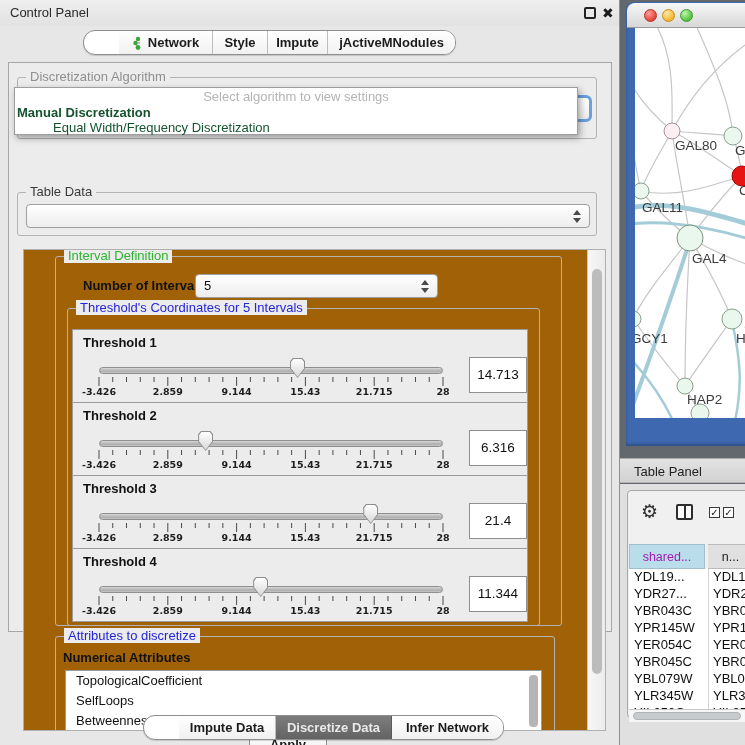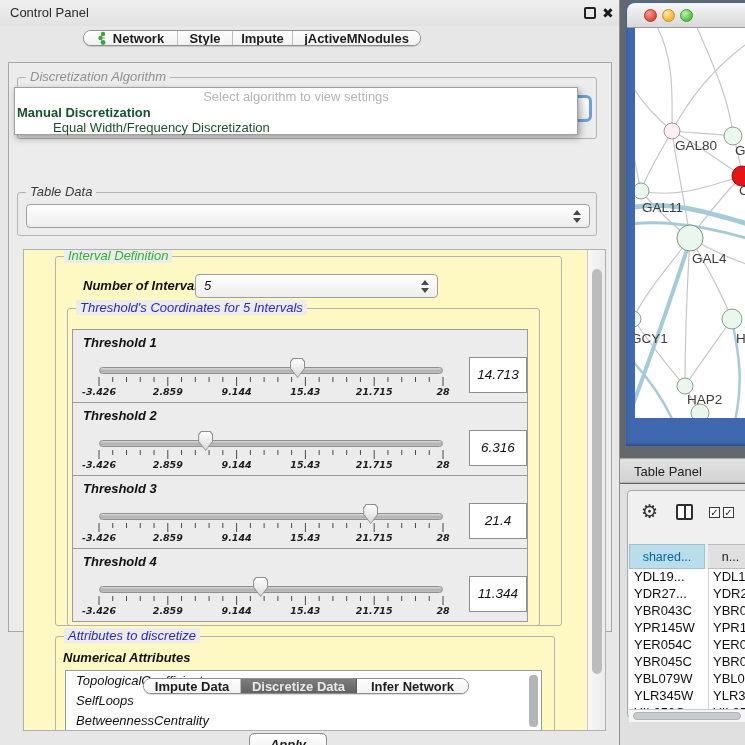--- a/index.html
+++ b/index.html
@@ -7,44 +7,44 @@
   body { font-family:"Liberation Sans","DejaVu Sans",sans-serif; background:#63686e; position:relative; font-size:13px; color:#222; }
 
   
   .left-panel { position:absolute; left:0; top:0; width:620px; height:745px; background:#e7e7e7; border-right:1px solid #8f8f8f; }
   .titlebar { position:absolute; left:0; top:0; width:100%; height:26px; background:linear-gradient(#efefef,#e2e2e2); }
   .titlebar .t { position:absolute; left:10px; top:5px; font-size:13px; color:#2a2a2a; }
   .win-btn { position:absolute; top:7px; width:12px; height:12px; cursor:default; }
   .float-btn { left:584px; border:2px solid #222; border-radius:2px; }
   .close-btn { left:602px; font-size:14px; font-weight:bold; color:#1a1a1a; line-height:12px; }
 
-  .tabstrip { position:absolute; display:flex; height:16px; border:1px solid #8e8e8e; border-radius:12px; background:#fff; overflow:hidden; box-shadow:0 1px 1px rgba(0,0,0,.15); }
+  .tabstrip { position:absolute; display:flex; height:25px; border:1px solid #8e8e8e; border-radius:12px; background:#fff; overflow:hidden; box-shadow:0 1px 1px rgba(0,0,0,.15);padding-left:35px; }
   .tab-seg { display:flex; align-items:center; justify-content:center; gap:5px; font-size:13px; font-weight:600; color:#1c1c1c; background:linear-gradient(#ffffff,#f1f1f1); border-right:1px solid #bdbdbd; cursor:pointer; }
   .tab-seg:last-child { border-right:none; }
   .tab-seg.sel { background:linear-gradient(#7d7d7d,#636363); color:#e9e9e9; border-right:1px solid #5a5a5a; }
 
-  .outer-panel { position:absolute; left:8px; top:62px; width:604px; height:570px; background:#ececec; border:1px solid #a6a6a6; border-radius:0;font-style:italic; }
+  .outer-panel { position:absolute; left:8px; top:62px; width:604px; height:570px; background:#ececec; border:1px solid #a6a6a6; border-radius:0; }
 
   .group { position:absolute; border:1px solid #b3b3b3; border-radius:3px; }
   .group-label { position:absolute; top:-9px; left:8px; background:#ececec; padding:0 4px; font-size:13px; white-space:nowrap; }
 
   .combo { position:absolute; height:24px; background:linear-gradient(#ffffff,#ededed); border:1px solid #9f9f9f; border-radius:4px; font-size:13px; color:#111; line-height:22px; padding-left:8px; cursor:pointer; }
   .combo .arrows { position:absolute; right:8px; top:4px; width:9px; height:15px; }
   .combo .arrows i { position:absolute; left:1px; width:0; height:0; border-left:4px solid transparent; border-right:4px solid transparent; }
   .combo .arrows i.up { top:1px; border-bottom:5px solid #4a4a4a; }
   .combo .arrows i.dn { bottom:1px; border-top:5px solid #4a4a4a; }
 
   
   .popup { position:absolute; left:14px; top:87px; width:564px; height:48px; background:#fff; border:1px solid #9e9e9e; box-shadow:2px 3px 7px rgba(0,0,0,.35); z-index:30; }
   .popup .hint { position:absolute; top:1px; left:0; width:100%; text-align:center; color:#b4b4b4; font-size:13px; }
   .popup .opt { position:absolute; left:2px; font-size:13px; color:#14532d; cursor:pointer; white-space:nowrap; }
   .combo-peek { position:absolute; left:566px; top:95px; width:26px; height:27px; border:3px solid #6ba0dd; border-radius:6px; background:linear-gradient(#fff,#eee); z-index:20; }
 
   
-  .viewport { position:absolute; left:14px; top:186px; width:583px; height:482px; border:1px solid #b0b0b0; background:#fef9c3; overflow:hidden; }
+  .viewport { position:absolute; left:14px; top:186px; width:583px; height:482px; border:1px solid #b0b0b0; background:#a16207; overflow:hidden; }
   .vscroll { position:absolute; right:0; top:0; width:18px; height:100%; background:linear-gradient(90deg,#f7f7f7,#ececec); border-left:1px solid #c8c8c8; }
   .vthumb { position:absolute; left:4px; width:10px; border-radius:5px; background:#bcbcbc; }
   .hl-thumb { background:#c6ccce; border:1px solid #aeb4b6; }
 
   .th-panel { position:absolute; left:48px; width:456px; height:74px; border:1px solid #9b9b9b; background:#ececec; }
   .th-label { position:absolute; left:10px; top:5px; font-weight:bold; font-size:13px; color:#111; }
   .th-track { position:absolute; left:26px; top:37px; width:344px; height:7px; border:1px solid #8f8f8f; border-radius:4px; background:linear-gradient(#d9d9d9,#aeaeae 60%,#c4c4c4); cursor:pointer; }
   .th-thumb { position:absolute; top:28px; width:15px; height:20px; clip-path:polygon(18% 0,82% 0,100% 16%,100% 52%,50% 100%,0 52%,0 16%); background:#8e8e8e; cursor:grab; z-index:2; }
   .th-thumb i { position:absolute; left:1px; top:1px; right:1px; bottom:1px; clip-path:polygon(18% 0,82% 0,100% 16%,100% 52%,50% 100%,0 52%,0 16%); background:linear-gradient(#ffffff,#d7d7d7); }
   .tick-label { position:absolute; width:44px; text-align:center; font-size:9.5px; font-weight:bold; color:#1d1d1d; font-family:"DejaVu Sans",sans-serif; }
@@ -65,21 +65,21 @@
 
   .tp-header { position:absolute; left:-1px; top:458px; width:126px; height:25px; background:linear-gradient(#e2e2e2,#d2d2d2); border-top:1px solid #a8a8a8; border-bottom:1px solid #b3b3b3; }
   .tp-header span { position:absolute; left:14px; top:5px; font-size:13px; color:#222; }
   .tp-body { position:absolute; left:-1px; top:484px; width:126px; height:261px; background:#e0e0e0; }
   .tp-card { position:absolute; left:7px; top:6px; width:125px; height:228px; background:#f0f0f0; border:1px solid #a8a8a8; border-radius:4px; }
   .gear { position:absolute; left:13px; top:11px; font-size:19px; color:#2e2e2e; line-height:19px; cursor:pointer; }
   .col-icon { position:absolute; left:48px; top:13px; width:17px; height:16px; border:2px solid #2e2e2e; border-radius:2px; background:#fff; cursor:pointer; }
   .col-icon i { position:absolute; left:6px; top:0; width:2px; height:12px; background:#2e2e2e; }
   .chk { position:absolute; top:16px; width:11px; height:11px; border:1.5px solid #3a3a3a; background:#fff; font-size:10px; line-height:9px; text-align:center; color:#222; cursor:pointer; }
   .tbl-head { position:absolute; top:53px; height:25px; font-size:12.5px; text-align:center; line-height:24px; overflow:hidden; cursor:pointer; }
-  .h1 { left:1px; width:76px; background:var(--hdr-blue,#b9ddeb); border:1px solid #9fc0cc; color:#0369a1; }
+  .h1 { left:1px; width:76px; background:var(--hdr-blue,#b9ddeb); border:1px solid #9fc0cc; color:#a21caf; }
   .h2 { left:80px; width:45px; background:#e0e0e0; border-top:1px solid #bbb; border-bottom:1px solid #bbb; color:#222; }
   .tbl-rows { position:absolute; left:1px; top:78px; width:124px; height:140px; background:#fff; overflow:hidden; }
   .tbl-row { position:relative; height:17px; line-height:16px; font-size:13px; color:#0f0f0f; white-space:nowrap; cursor:pointer; }
   .tbl-row .c1 { position:absolute; left:5px; width:72px; overflow:hidden; }
   .tbl-row .c2 { position:absolute; left:84px; width:40px; overflow:hidden; }
   .tbl-grid { position:absolute; left:80px; top:78px; width:1px; height:140px; background:#d4d4d4; }
   .hscroll { position:absolute; left:1px; top:218px; width:124px; height:13px; background:#f6f6f6; border-top:1px solid #c9c9c9; }
   .hthumb { position:absolute; left:4px; top:2px; width:108px; height:8px; border-radius:4px; }
 </style>
 </head>
@@ -330,21 +330,21 @@
   <div class="combo-peek"></div>
 
   <div class="popup">
     <div class="hint">Select algorithm to view settings</div>
     <div id="popupOpts">
         <div class="opt" style="top: 17px; font-weight: bold;">Manual Discretization</div>
         <div class="opt" style="top: 32px; margin-left: 36px;">Equal Width/Frequency Discretization</div>
       </div>
   </div>
 
-  <div class="tabstrip" id="bottomTabs" style="left:143px; top:678px;">
+  <div class="tabstrip" id="bottomTabs" style="left:143px; top:715px;">
       <div class="tab-seg" style="width: 97px;">
         <span>Impute Data</span>
       </div>
       <div class="tab-seg sel" style="width: 116px;">
         <span>Discretize Data</span>
       </div>
       <div class="tab-seg" style="width: 111px;">
         <span>Infer Network</span>
       </div>
     </div>

